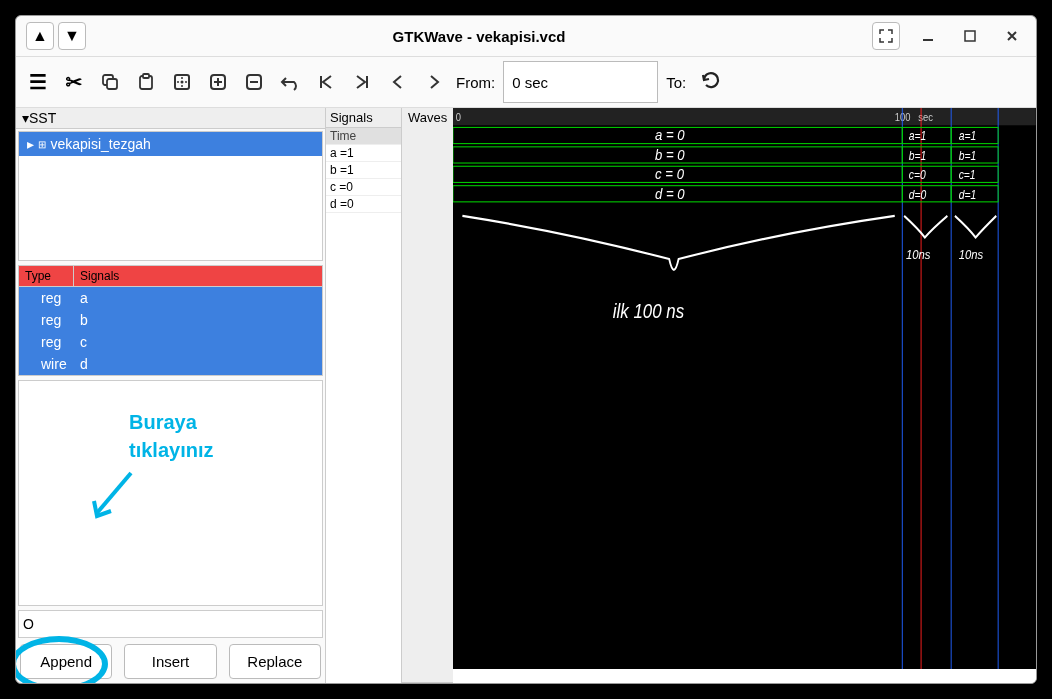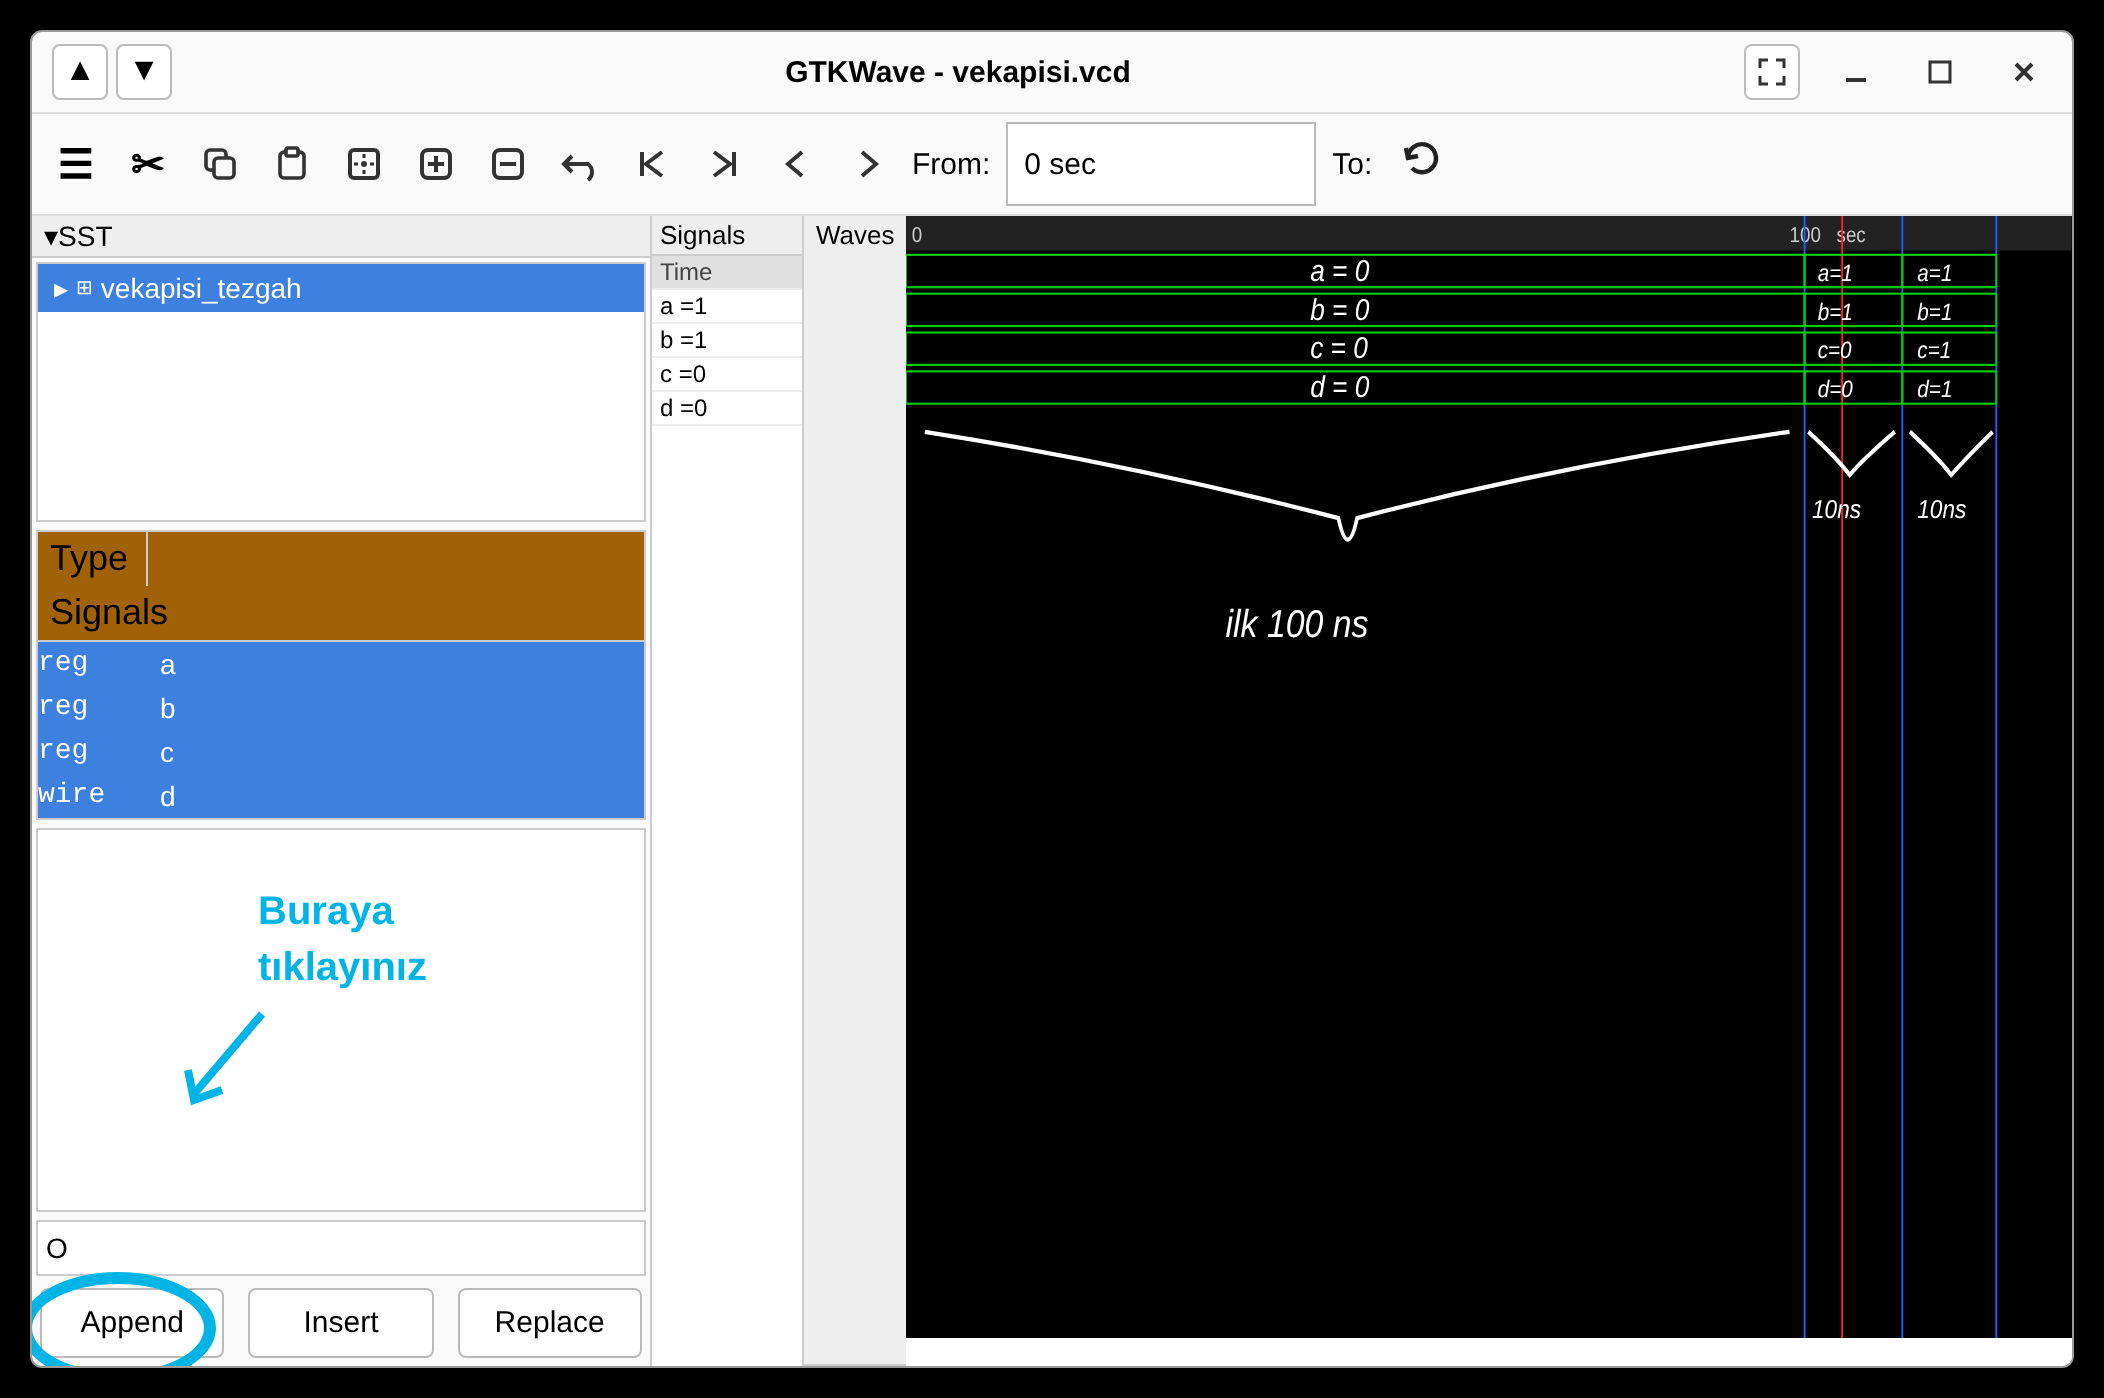--- a/index.html
+++ b/index.html
@@ -18,25 +18,25 @@
 .tool-icon { width: 28px; height: 28px; display: flex; align-items: center; justify-content: center; cursor: pointer; font-size: 20px; font-weight: bold; }
 .tool-label { font-size: 15px; }
 .tool-input { border: 1px solid #bbb; padding: 4px 8px; font-size: 15px; width: 155px; height: 42px; }
 .reload { font-size: 20px; cursor: pointer; padding: 0 6px; }
 .main { flex: 1; display: flex; overflow: hidden; }
 .left-panel { width: 310px; display: flex; flex-direction: column; border-right: 1px solid #ccc; }
 .sst-header { background: #eee; padding: 2px 6px; font-size: 14px; border-bottom: 1px solid #ccc; display: flex; align-items: center; }
 .sst-tree { flex: 0 0 130px; background: #fff; border: 1px solid #ccc; margin: 2px; overflow: auto; }
 .tree-item { background: #3d80df; color: #fff; padding: 4px 8px; font-size: 14px; display: flex; align-items: center; gap: 4px; }
 .sig-table { border: 1px solid #ccc; margin: 2px; background: #fff; }
-.sig-head { display: flex; background: #a16207; border-bottom: 1px solid #ccc; font-size: 18px; flex-direction: column; }
+.sig-head { display: flex; background: #ef4444; border-bottom: 1px solid #ccc; font-size: 12px; }
 .sig-head-type { width: 55px; padding: 3px 6px; border-right: 1px solid #ccc; }
 .sig-head-sig { flex: 1; padding: 3px 6px; }
 .sig-row { display: flex; background: #3d80df; color: #fff; font-size: 14px; }
-.sig-row .t { width: 55px; padding: 3px 0; font-family: Liberation Mono, monospace; }
+.sig-row .t { width: 55px; padding: 3px 22px; }
 .sig-row .s { flex: 1; padding: 3px 6px; }
 .annot-area { flex: 1; background: #fff; border: 1px solid #ccc; margin: 2px; position: relative; }
 .annot-text { color: #00b4e6; font-weight: bold; font-size: 20px; position: absolute; }
 .filter-input { border: 1px solid #ccc; margin: 2px; padding: 4px; font-size: 14px; height: 28px; }
 .btn-row { display: flex; gap: 12px; padding: 4px; position: relative; }
 .action-btn { flex: 1; border: 1px solid #bbb; border-radius: 4px; background: #fff; padding: 8px 4px; font-size: 15px; cursor: pointer; text-align: center; }
 .ring { position: absolute; border: 6px solid #00b4e6; border-radius: 50%; width: 98px; height: 56px; left: -6px; top: -4px; pointer-events: none; }
 .mid-panel { width: 76px; border-right: 1px solid #ccc; display: flex; flex-direction: column; }
 .mid-head { background: #eee; padding: 2px 4px; font-size: 13px; border-bottom: 1px solid #ccc; }
 .mid-list { flex: 1; background: #fff; font-size: 12px; font-family: monospace; }

